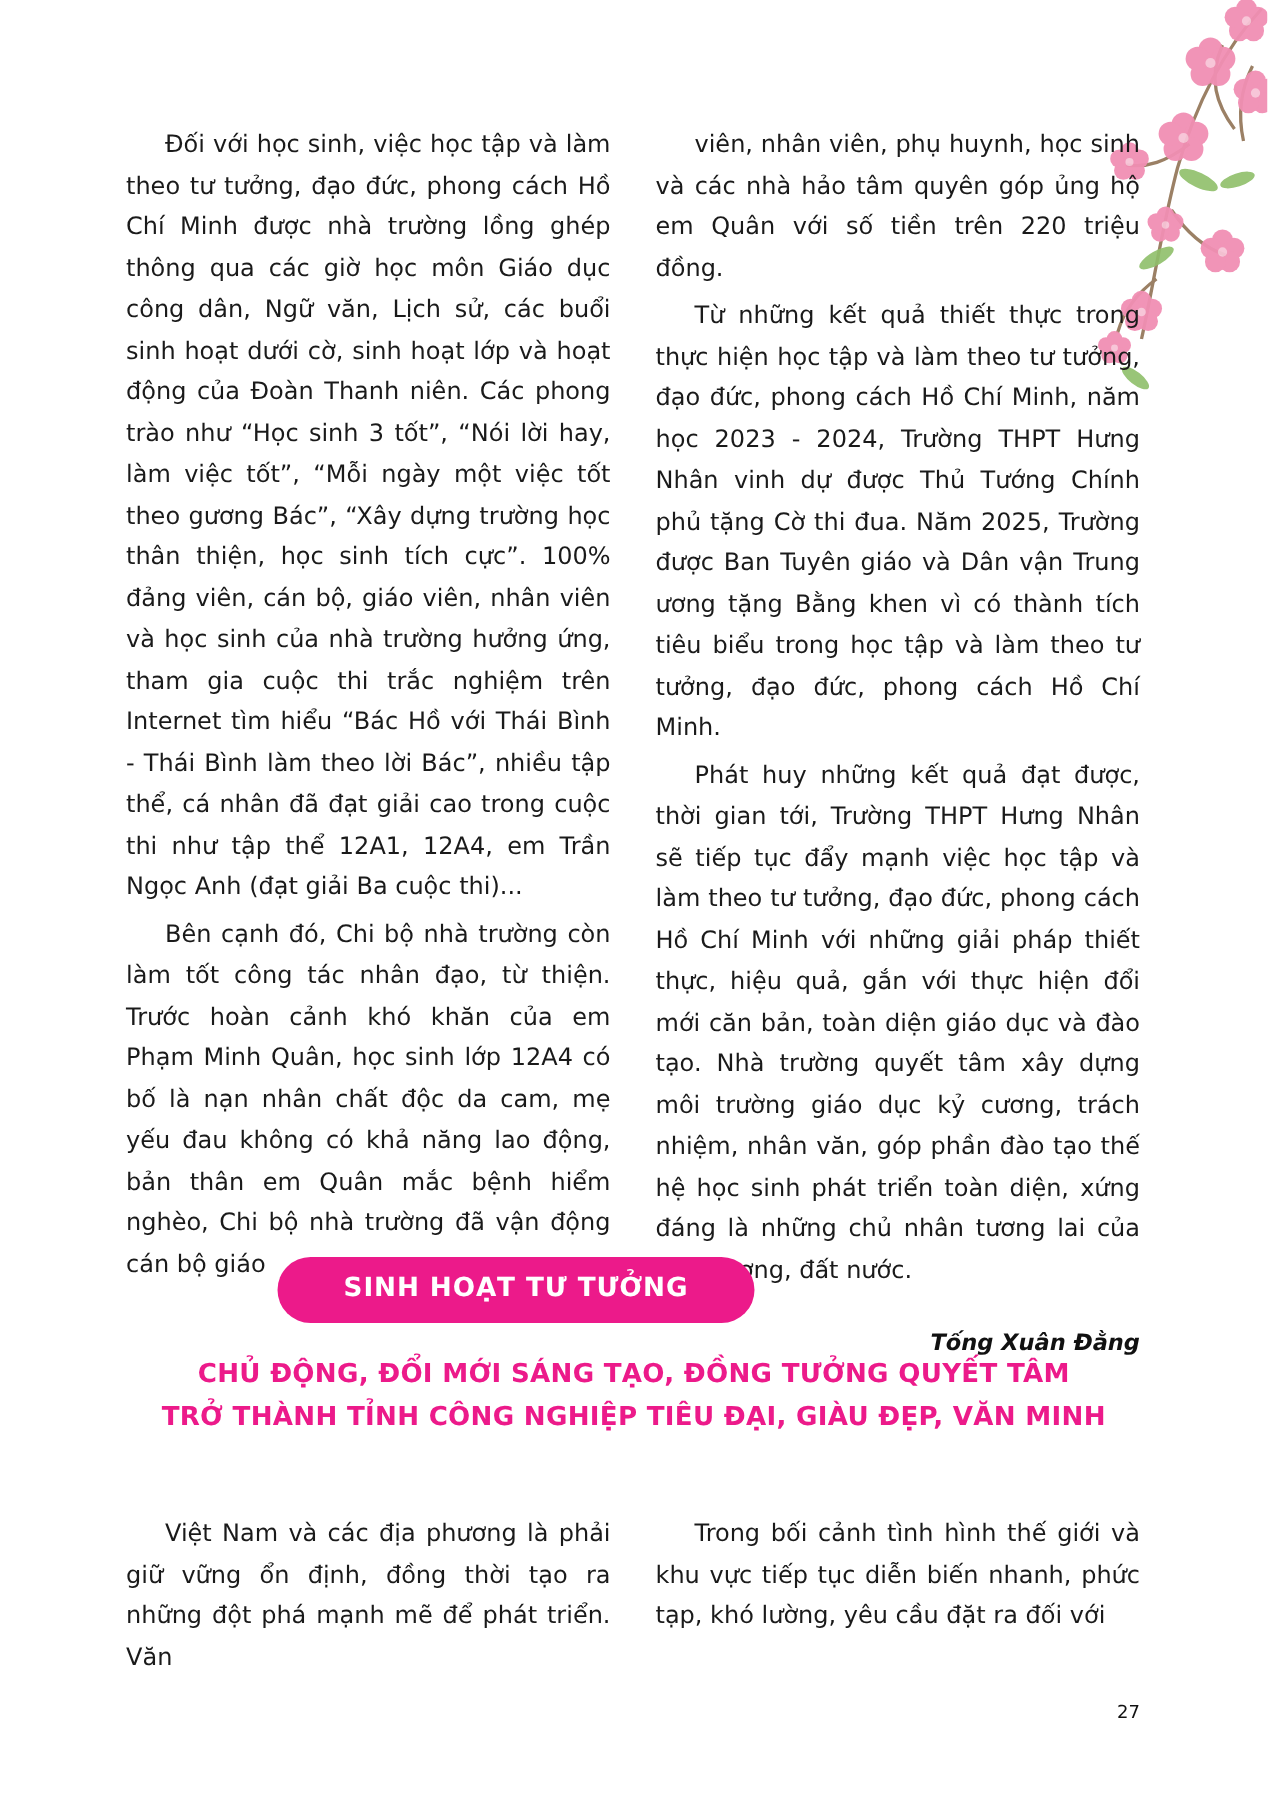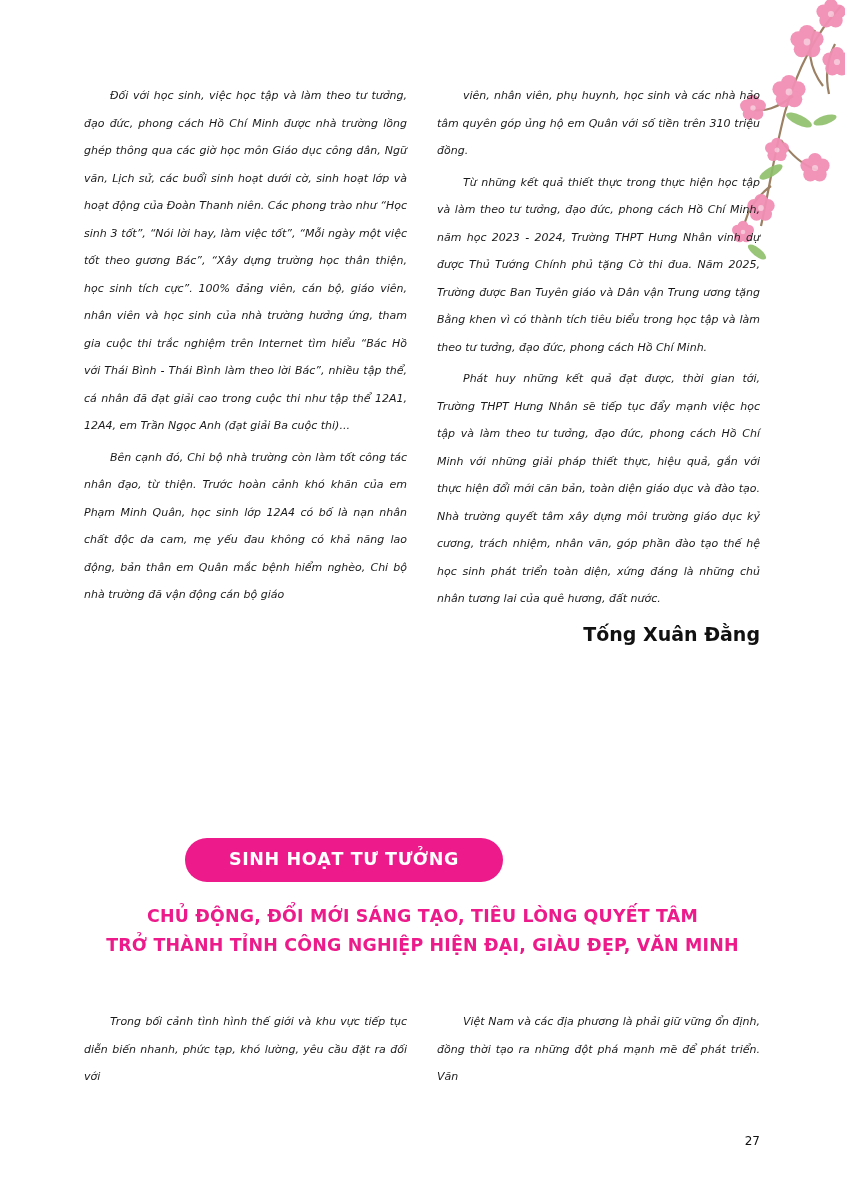--- a/index.html
+++ b/index.html
@@ -38,36 +38,36 @@
     left: 84px;
     width: 677px;
     display: flex;
     gap: 30px;
   }
   .col {
     width: 323px;
   }
   p.body {
     margin: 0 0 0 0;
-    font-size: 11px;
+    font-size: 16px;
     line-height: 27.5px;
     text-align: justify;
     text-justify: inter-word;
     color: #1a1a1a;
     text-indent: 26px;
-    font-style: italic;
   }
   p.body + p.body {
     margin-top: 4px;
   }
 
   .signature {
-    margin-top: 10px;
+    margin-top: 26px;
     text-align: right;
-    font-size: 19px;
+    font-size: 15px;
+    font-style: italic;
     font-weight: bold;
     color: #111;
   }
 
   
   .pill-wrap {
     position: absolute;
     top: 838px;
     left: 0;
     width: 688px;
@@ -214,40 +214,40 @@
       </g>
     </svg>
   </div>
 
   <div class="columns">
     <div class="col">
       <p class="body">Đối với học sinh, việc học tập và làm theo tư tưởng, đạo đức, phong cách Hồ Chí Minh được nhà trường lồng ghép thông qua các giờ học môn Giáo dục công dân, Ngữ văn, Lịch sử, các buổi sinh hoạt dưới cờ, sinh hoạt lớp và hoạt động của Đoàn Thanh niên. Các phong trào như “Học sinh 3 tốt”, “Nói lời hay, làm việc tốt”, “Mỗi ngày một việc tốt theo gương Bác”, “Xây dựng trường học thân thiện, học sinh tích cực”. 100% đảng viên, cán bộ, giáo viên, nhân viên và học sinh của nhà trường hưởng ứng, tham gia cuộc thi trắc nghiệm trên Internet tìm hiểu “Bác Hồ với Thái Bình - Thái Bình làm theo lời Bác”, nhiều tập thể, cá nhân đã đạt giải cao trong cuộc thi như tập thể 12A1, 12A4, em Trần Ngọc Anh (đạt giải Ba cuộc thi)...</p>
       <p class="body">Bên cạnh đó, Chi bộ nhà trường còn làm tốt công tác nhân đạo, từ thiện. Trước hoàn cảnh khó khăn của em Phạm Minh Quân, học sinh lớp 12A4 có bố là nạn nhân chất độc da cam, mẹ yếu đau không có khả năng lao động, bản thân em Quân mắc bệnh hiểm nghèo, Chi bộ nhà trường đã vận động cán bộ giáo</p>
     </div>
     <div class="col">
-      <p class="body">viên, nhân viên, phụ huynh, học sinh và các nhà hảo tâm quyên góp ủng hộ em Quân với số tiền trên 310 triệu đồng.</p>
+      <p class="body">viên, nhân viên, phụ huynh, học sinh và các nhà hảo tâm quyên góp ủng hộ em Quân với số tiền trên 220 triệu đồng.</p>
       <p class="body">Từ những kết quả thiết thực trong thực hiện học tập và làm theo tư tưởng, đạo đức, phong cách Hồ Chí Minh, năm học 2023 - 2024, Trường THPT Hưng Nhân vinh dự được Thủ Tướng Chính phủ tặng Cờ thi đua. Năm 2025, Trường được Ban Tuyên giáo và Dân vận Trung ương tặng Bằng khen vì có thành tích tiêu biểu trong học tập và làm theo tư tưởng, đạo đức, phong cách Hồ Chí Minh.</p>
       <p class="body">Phát huy những kết quả đạt được, thời gian tới, Trường THPT Hưng Nhân sẽ tiếp tục đẩy mạnh việc học tập và làm theo tư tưởng, đạo đức, phong cách Hồ Chí Minh với những giải pháp thiết thực, hiệu quả, gắn với thực hiện đổi mới căn bản, toàn diện giáo dục và đào tạo. Nhà trường quyết tâm xây dựng môi trường giáo dục kỷ cương, trách nhiệm, nhân văn, góp phần đào tạo thế hệ học sinh phát triển toàn diện, xứng đáng là những chủ nhân tương lai của quê hương, đất nước.</p>
       <div class="signature">Tống Xuân Đằng</div>
     </div>
   </div>
 
   <div class="pill-wrap">
     <span class="pill">SINH HOẠT TƯ TƯỞNG</span>
   </div>
 
   <div class="article-heading">
-    <div>CHỦ ĐỘNG, ĐỔI MỚI SÁNG TẠO, TIÊU LÒNG QUYẾT TÂM</div>
-    <div>TRỞ THÀNH TỈNH CÔNG NGHIỆP HIỆN ĐẠI, GIÀU ĐẸP, VĂN MINH</div>
+    <div>CHỦ ĐỘNG, ĐỔI MỚI SÁNG TẠO, ĐỒNG TƯỞNG QUYẾT TÂM</div>
+    <div>TRỞ THÀNH TỈNH CÔNG NGHIỆP TIÊU ĐẠI, GIÀU ĐẸP, VĂN MINH</div>
   </div>
 
   <div class="columns-lower">
     <div class="col">
+      <p class="body">Việt Nam và các địa phương là phải giữ vững ổn định, đồng thời tạo ra những đột phá mạnh mẽ để phát triển. Văn</p>
+    </div>
+    <div class="col">
       <p class="body">Trong bối cảnh tình hình thế giới và khu vực tiếp tục diễn biến nhanh, phức tạp, khó lường, yêu cầu đặt ra đối với</p>
     </div>
-    <div class="col">
-      <p class="body">Việt Nam và các địa phương là phải giữ vững ổn định, đồng thời tạo ra những đột phá mạnh mẽ để phát triển. Văn</p>
-    </div>
   </div>
 
   <div class="page-number">27</div>
 
 </div>
 
 </body></html>

